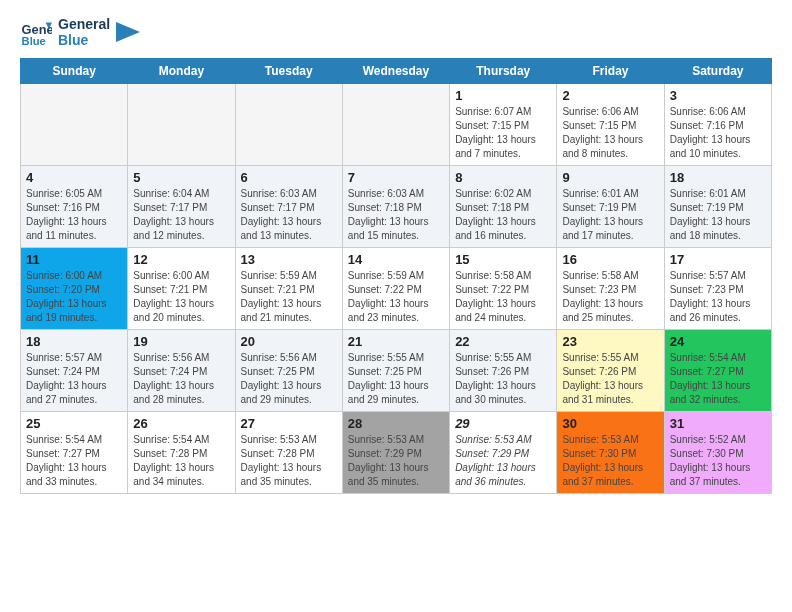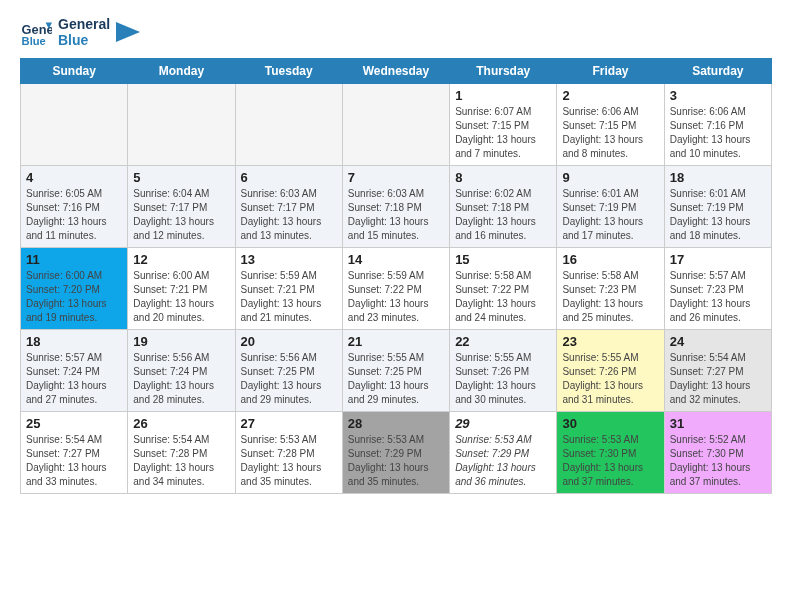--- a/index.html
+++ b/index.html
@@ -214,21 +214,21 @@
           <div class="cell-info">Sunrise: 5:55 AM<br>Sunset: 7:25 PM<br>Daylight: 13 hours and 29 minutes.</div>
         </td>
         <td style="background: rgb(240, 244, 248);">
           <div class="day-num">22</div>
           <div class="cell-info">Sunrise: 5:55 AM<br>Sunset: 7:26 PM<br>Daylight: 13 hours and 30 minutes.</div>
         </td>
         <td style="background: #fef9c3;">
           <div class="day-num">23</div>
           <div class="cell-info">Sunrise: 5:55 AM<br>Sunset: 7:26 PM<br>Daylight: 13 hours and 31 minutes.</div>
         </td>
-        <td style="background: #e5e5e5;">
+        <td style="background: #22c55e;">
           <div class="day-num">24</div>
           <div class="cell-info">Sunrise: 5:54 AM<br>Sunset: 7:27 PM<br>Daylight: 13 hours and 32 minutes.</div>
         </td>
       </tr>
       <tr>
         <td style="background: rgb(255, 255, 255);">
           <div class="day-num">25</div>
           <div class="cell-info">Sunrise: 5:54 AM<br>Sunset: 7:27 PM<br>Daylight: 13 hours and 33 minutes.</div>
         </td>
         <td style="background: rgb(255, 255, 255);">
@@ -240,21 +240,21 @@
           <div class="cell-info">Sunrise: 5:53 AM<br>Sunset: 7:28 PM<br>Daylight: 13 hours and 35 minutes.</div>
         </td>
         <td style="background: #a3a3a3; margin-top: 46px;">
           <div class="day-num">28</div>
           <div class="cell-info">Sunrise: 5:53 AM<br>Sunset: 7:29 PM<br>Daylight: 13 hours and 35 minutes.</div>
         </td>
         <td style="background: rgb(255, 255, 255); font-style: italic;">
           <div class="day-num">29</div>
           <div class="cell-info">Sunrise: 5:53 AM<br>Sunset: 7:29 PM<br>Daylight: 13 hours and 36 minutes.</div>
         </td>
-        <td style="background: #22c55e; margin-top: 44px;">
+        <td style="background: #f97316; margin-top: 44px;">
           <div class="day-num">30</div>
           <div class="cell-info">Sunrise: 5:53 AM<br>Sunset: 7:30 PM<br>Daylight: 13 hours and 37 minutes.</div>
         </td>
         <td style="background: #f0abfc;">
           <div class="day-num">31</div>
           <div class="cell-info">Sunrise: 5:52 AM<br>Sunset: 7:30 PM<br>Daylight: 13 hours and 37 minutes.</div>
         </td>
       </tr>
     </tbody>
 </table>

